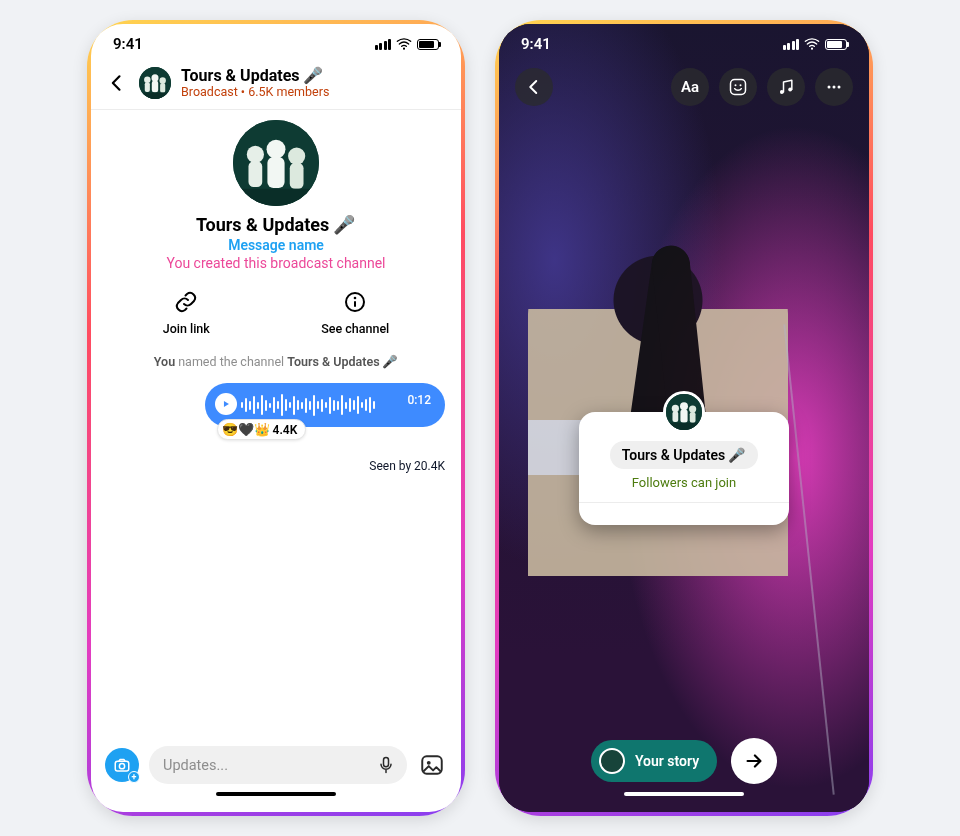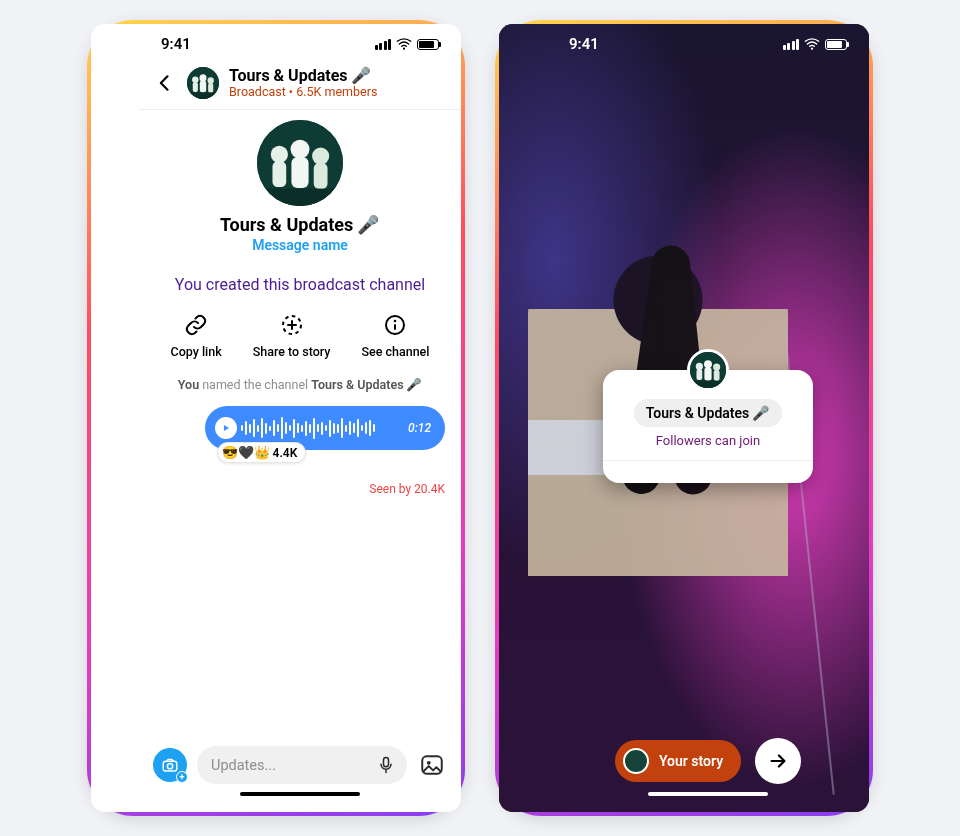--- a/index.html
+++ b/index.html
@@ -4,21 +4,21 @@
 <style>
   * { box-sizing: border-box; margin: 0; padding: 0; font-family: -apple-system, BlinkMacSystemFont, "Segoe UI", Roboto, Helvetica, Arial, sans-serif; }
   body { background: #f0f2f5; width: 960px; height: 836px; overflow: hidden; position: relative; }
 
   .stage { display: flex; gap: 30px; padding: 20px 90px; align-items: flex-start; justify-content: center; }
 
   
   .phone { width: 378px; height: 796px; border-radius: 46px; padding: 4px; position: relative;
            background: linear-gradient(165deg, #ffd54f, #ff4c60 35%, #e33cc0 70%, #8a3ff0);
            box-shadow: 0 4px 16px rgba(0,0,0,.12); flex: 0 0 auto; }
-  .screen { width: 100%; height: 100%; border-radius: 14px; overflow: hidden; position: relative; display: flex; flex-direction: column; padding-left: 48px; }
+  .screen { width: 100%; height: 100%; border-radius: 32px; overflow: hidden; position: relative; display: flex; flex-direction: column; }
   .light .screen { background:#fff; color:#000; }
   .dark  .screen { background:#0f0f12; color:#fff; }
 
   
   .statusbar { height: 40px; display:flex; align-items:center; justify-content:space-between; padding: 0 22px; font-size: 15px; font-weight:600; }
   .dark .statusbar { color:#fff; }
   .sb-icons { display:flex; gap:5px; align-items:center; }
   .bars { display:flex; gap:1.5px; align-items:flex-end; }
   .bars span { width:3px; background:currentColor; border-radius:1px; }
   .bars span:nth-child(1){height:5px} .bars span:nth-child(2){height:7px} .bars span:nth-child(3){height:9px} .bars span:nth-child(4){height:11px}
@@ -31,43 +31,43 @@
   .back-chev { width:24px; height:24px; display:flex; align-items:center; justify-content:center; }
   .avatar-sm { width:32px; height:32px; border-radius:50%; background:#17443a; display:flex; align-items:center; justify-content:center; overflow:hidden; }
   .hd-txt .title { font-weight:700; font-size:16px; }
   .hd-txt .sub { color:#c2410c; font-size:12.5px; margin-top:-1px;}
 
   .chat-scroll { flex:1; overflow:hidden; padding: 10px 16px 0; }
   .center-col { display:flex; flex-direction:column; align-items:center; }
   .avatar-lg { width:86px; height:86px; border-radius:50%; background:#17443a; display:flex; align-items:center; justify-content:center; overflow:hidden; margin-top: 0px;}
   .ch-name { font-weight:700; font-size:18px; margin-top:8px; }
   .ch-link { color:#1ea1f2; font-weight:600; font-size:14px; margin-top:2px; }
-  .ch-desc { color:#4c1d95; font-size:16px; margin-top:22px; text-align:center; }
+  .ch-desc { color:#ec4899; font-size:14px; margin-top:2px; text-align:center; }
 
   .action-row { display:flex; justify-content:space-around; width:100%; margin-top:18px; }
   .act { display:flex; flex-direction:column; align-items:center; gap:6px; font-size:12.5px; font-weight:500; }
   .act-icon { width:26px; height:26px; display:flex; align-items:center; justify-content:center; }
 
   .sys-msg { font-size:12.5px; color:#8e8e8e; margin: 18px 12px 10px; text-align:center; }
   .sys-msg b { color:#555; font-weight:600; }
 
   .msg-area { display:flex; flex-direction:column; align-items:flex-end; gap: 16px; margin-top: 4px;}
   .bubble-wrap { position:relative; max-width: 260px;}
   .bubble { background:#3e8bff; color:#fff; border-radius:20px; padding:12px 14px; font-size:14.5px; line-height:1.35; }
   .reactions { position:absolute; bottom:-13px; left:12px; background:#fff; border:1px solid #e5e5e5; border-radius:14px; padding:2px 8px 2px 4px; display:flex; align-items:center; gap:2px; font-size:12px; font-weight:600; box-shadow:0 1px 3px rgba(0,0,0,.1);}
   .reactions .em{font-size:13px;}
 
-  .voice-bubble { background:#3e8bff; color:#fff; border-radius:22px; padding:10px 14px 10px 10px; display:flex; align-items:center; gap:4px; width:240px;font-style:italic;}
+  .voice-bubble { background:#3e8bff; color:#fff; border-radius:22px; padding:10px 14px 10px 10px; display:flex; align-items:flex-start; gap:4px; width:240px;}
   .play { width:22px; height:22px; border-radius:50%; background:#fff; display:flex; align-items:center; justify-content:center;}
   .play svg{width:10px;height:10px;}
   .wave { display:flex; align-items:center; gap:2px; height:24px; flex:1;}
   .wave span{width:2px;background:#fff;border-radius:1px;}
   .vtime{color:#fff; font-size:12px; font-weight:500;}
 
-  .seen { font-size:12px; color:#ef4444; margin-top: 16px; margin-left: 12px;}
+  .seen { font-size:12px; color:#0f172a; margin-top: 16px; margin-left: 12px;}
 
   .composer { display:flex; align-items:center; gap:10px; padding: 8px 14px 8px;}
   .cam { width:34px; height:34px; border-radius:50%; background:#1ea1f2; display:flex; align-items:center; justify-content:center; position:relative; flex:0 0 auto;}
   .cam .plus{position:absolute; bottom:-1px; right:-1px; width:12px; height:12px; border-radius:50%; background:#1ea1f2; color:#fff; font-size:9px; font-weight:700; display:flex; align-items:center; justify-content:center; border:1.5px solid #fff;}
   .input { flex:1; background:#f0f0f0; border-radius:20px; height:38px; display:flex; align-items:center; padding:0 10px 0 14px; color:#8e8e8e; font-size:14.5px;}
   .input .sp{flex:1;}
   .comp-ico{width:22px;height:22px;display:flex;align-items:center;justify-content:center;color:#2a2a2a;}
   .gal{width:30px;height:30px;display:flex;align-items:center;justify-content:center;color:#2a2a2a;}
 
   .home-ind{ height:20px; display:flex; justify-content:center; align-items:flex-start;}
@@ -96,26 +96,26 @@
   .story-bg .micstand{position:absolute; right:16%; top:38%; width:2px; height:60%; background:rgba(180,180,200,.45); transform:rotate(-6deg);}
 
   .story-content{position:relative; z-index:2; height:100%; display:flex; flex-direction:column;}
   .story-top{ display:flex; align-items:center; justify-content:space-between; padding: 4px 16px 0;}
   .circ-btn{ width:38px; height:38px; border-radius:50%; background:#2a2a2ecc; color:#fff; display:flex; align-items:center; justify-content:center; font-weight:600;}
   .top-right{display:flex; gap:10px;}
 
   .sticker{ background:#fff; color:#000; width:210px; border-radius:16px; box-shadow:0 6px 20px rgba(0,0,0,.35); margin: 306px auto 0; padding-bottom:12px; text-align:center; position:relative;}
   .sticker .avatar{ width:42px; height:42px; border-radius:50%; background:#17443a; margin:-21px auto 8px; border:3px solid #fff; overflow:hidden;}
   .pill{ display:inline-block; background:#efefef; border-radius:16px; padding:6px 12px; font-size:14px; font-weight:600;}
-  .sticker .sub{ color:#701a75; font-size:13px; margin-top:6px;}
+  .sticker .sub{ color:#4d7c0f; font-size:13px; margin-top:6px;}
   .sticker .div{ height:1px; background:#ececec; margin:12px 0 10px;}
   .sticker .join{ color:#1ea1f2; font-weight:700; font-size:15px;}
 
   .story-footer{ margin-top:auto; display:flex; align-items:center; justify-content:center; gap:14px; padding:14px 20px 8px;}
-  .pill-dark{ background:#c2410c; color:#fff; border-radius:24px; padding:8px 18px 8px 8px; display:flex; align-items:center; gap:10px; font-size:14px; font-weight:600;}
+  .pill-dark{ background:#0f766e; color:#fff; border-radius:24px; padding:8px 18px 8px 8px; display:flex; align-items:center; gap:10px; font-size:14px; font-weight:600;}
   .pill-dark .av{width:26px;height:26px;border-radius:50%;background:#17443a;border:2px solid #fff;}
   .send{ width:46px; height:46px; border-radius:50%; background:#fff; color:#000; display:flex; align-items:center; justify-content:center;}
 
   
   svg{display:block;}
 
   
   .band-svg{width:100%;height:100%;}
 </style>
 </head>
@@ -242,29 +242,21 @@
           <div class="ch-link">Message name</div>
           <div class="ch-desc">You created this broadcast channel</div>
 
           <div class="action-row">
             <div class="act">
               <div class="act-icon">
                   <svg width="24" height="24">
                     <use href="#link"></use>
                   </svg>
                 </div>
-              <span>Copy link</span>
-            </div>
-            <div class="act">
-              <div class="act-icon">
-                  <svg width="24" height="24">
-                    <use href="#share"></use>
-                  </svg>
-                </div>
-              <span>Share to story</span>
+              <span>Join link</span>
             </div>
             <div class="act">
               <div class="act-icon">
                   <svg width="24" height="24">
                     <use href="#info"></use>
                   </svg>
                 </div>
               <span>See channel</span>
             </div>
           </div>
@@ -379,20 +371,45 @@
               </div>
             <svg width="16" height="16">
                 <use href="#wifi"></use>
               </svg>
             <div class="battery">
                 <span></span>
               </div>
           </div>
         </div>
 
+        <div class="story-top">
+          <div class="circ-btn">
+              <svg width="18" height="18">
+                <use href="#chev-left"></use>
+              </svg>
+            </div>
+          <div class="top-right">
+            <div class="circ-btn" style="font-size:15px;">Aa</div>
+            <div class="circ-btn">
+                <svg width="20" height="20">
+                  <use href="#sticker-ico"></use>
+                </svg>
+              </div>
+            <div class="circ-btn">
+                <svg width="20" height="20">
+                  <use href="#music"></use>
+                </svg>
+              </div>
+            <div class="circ-btn">
+                <svg width="20" height="20">
+                  <use href="#more"></use>
+                </svg>
+              </div>
+          </div>
+        </div>
 
         <div class="sticker">
           <div class="avatar">
               <svg class="band-svg" viewBox="0 0 100 100">
                 <use href="#band"></use>
               </svg>
             </div>
           <div class="pill">Tours &amp; Updates 🎤</div>
           <div class="sub">Followers can join</div>
           <div class="div"></div>

